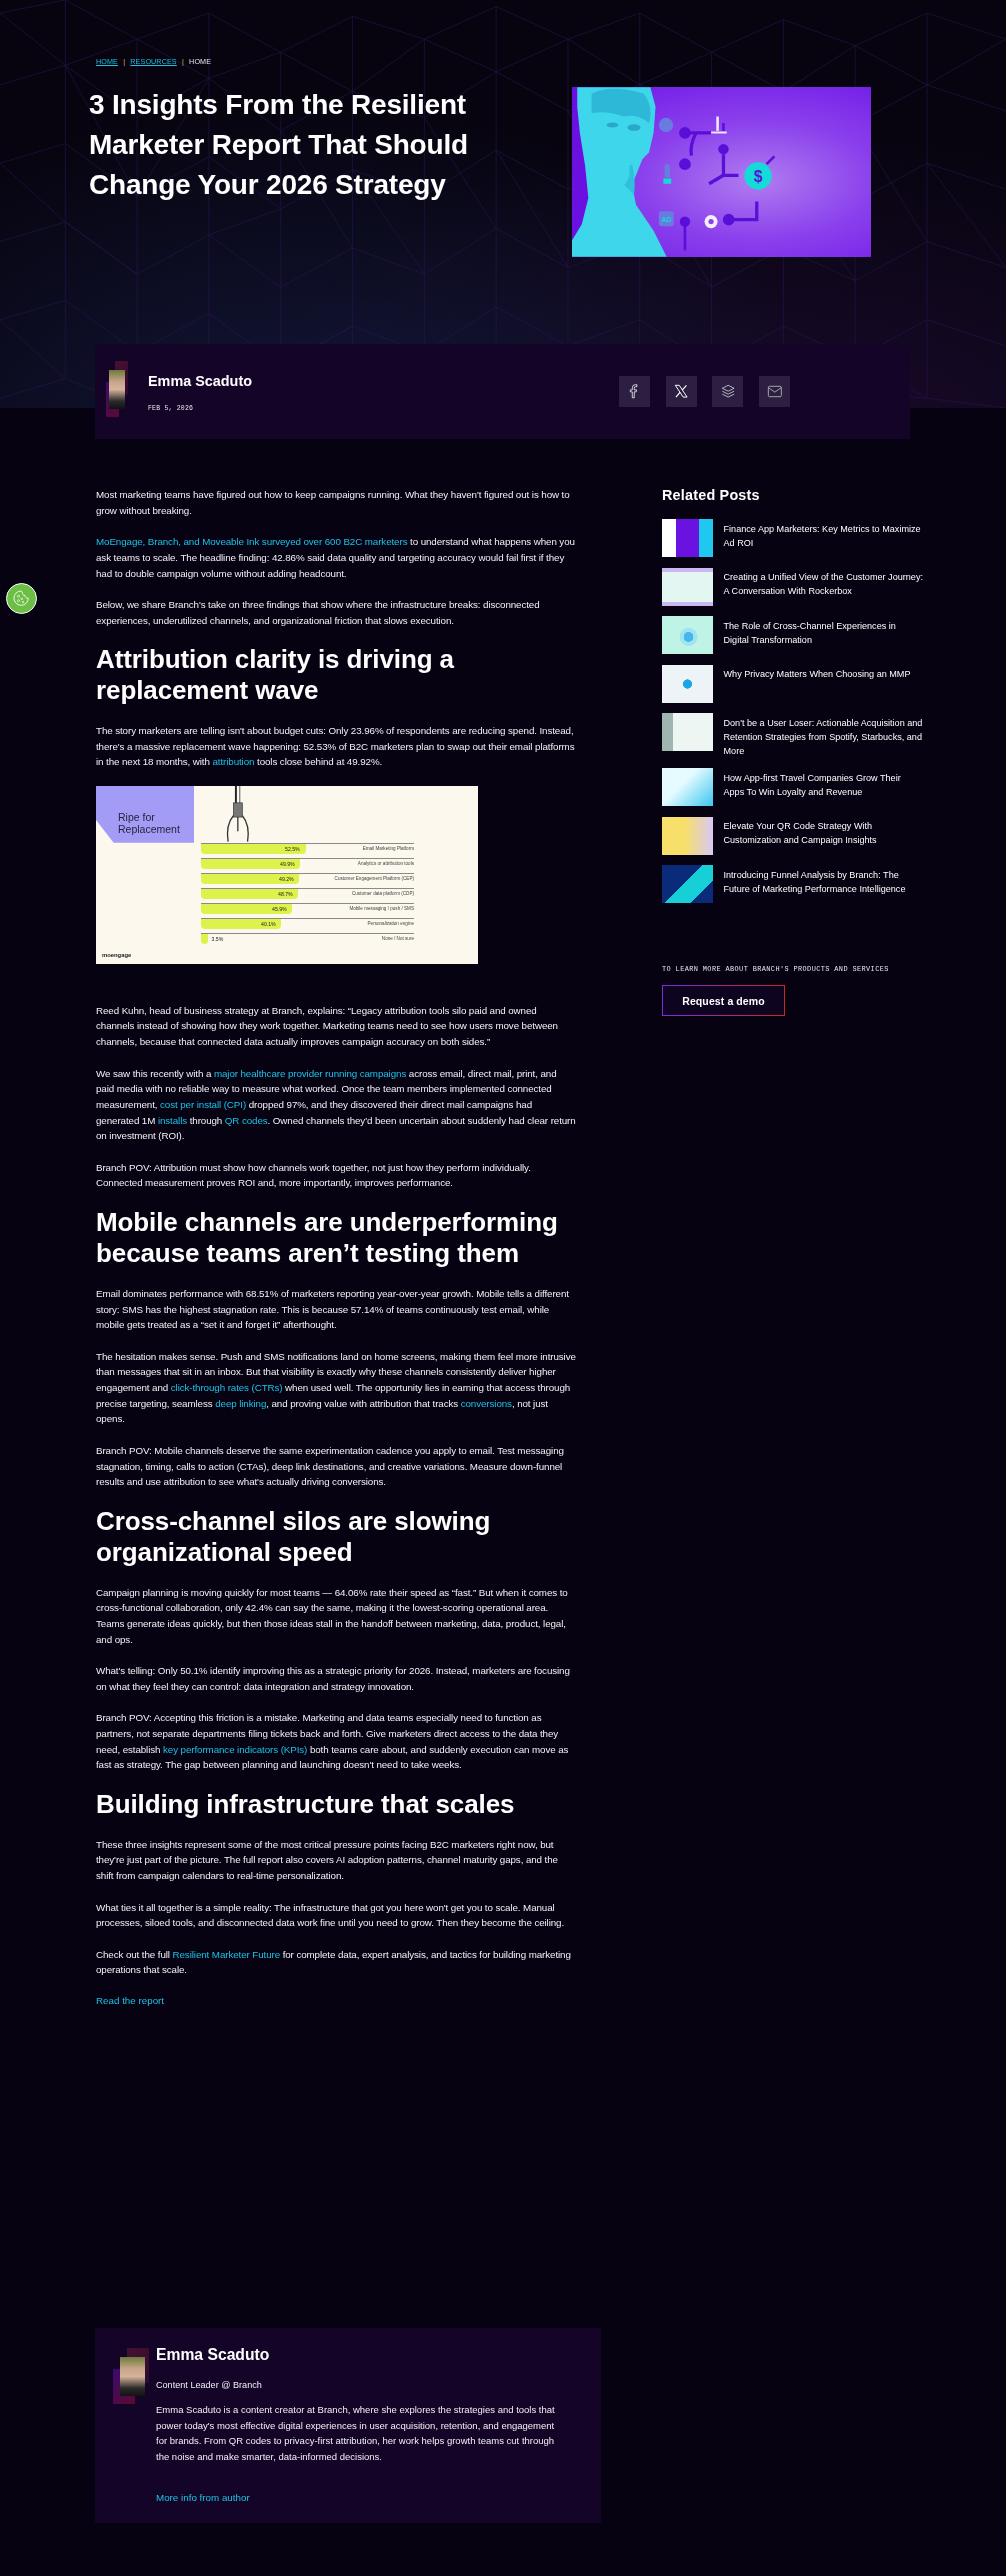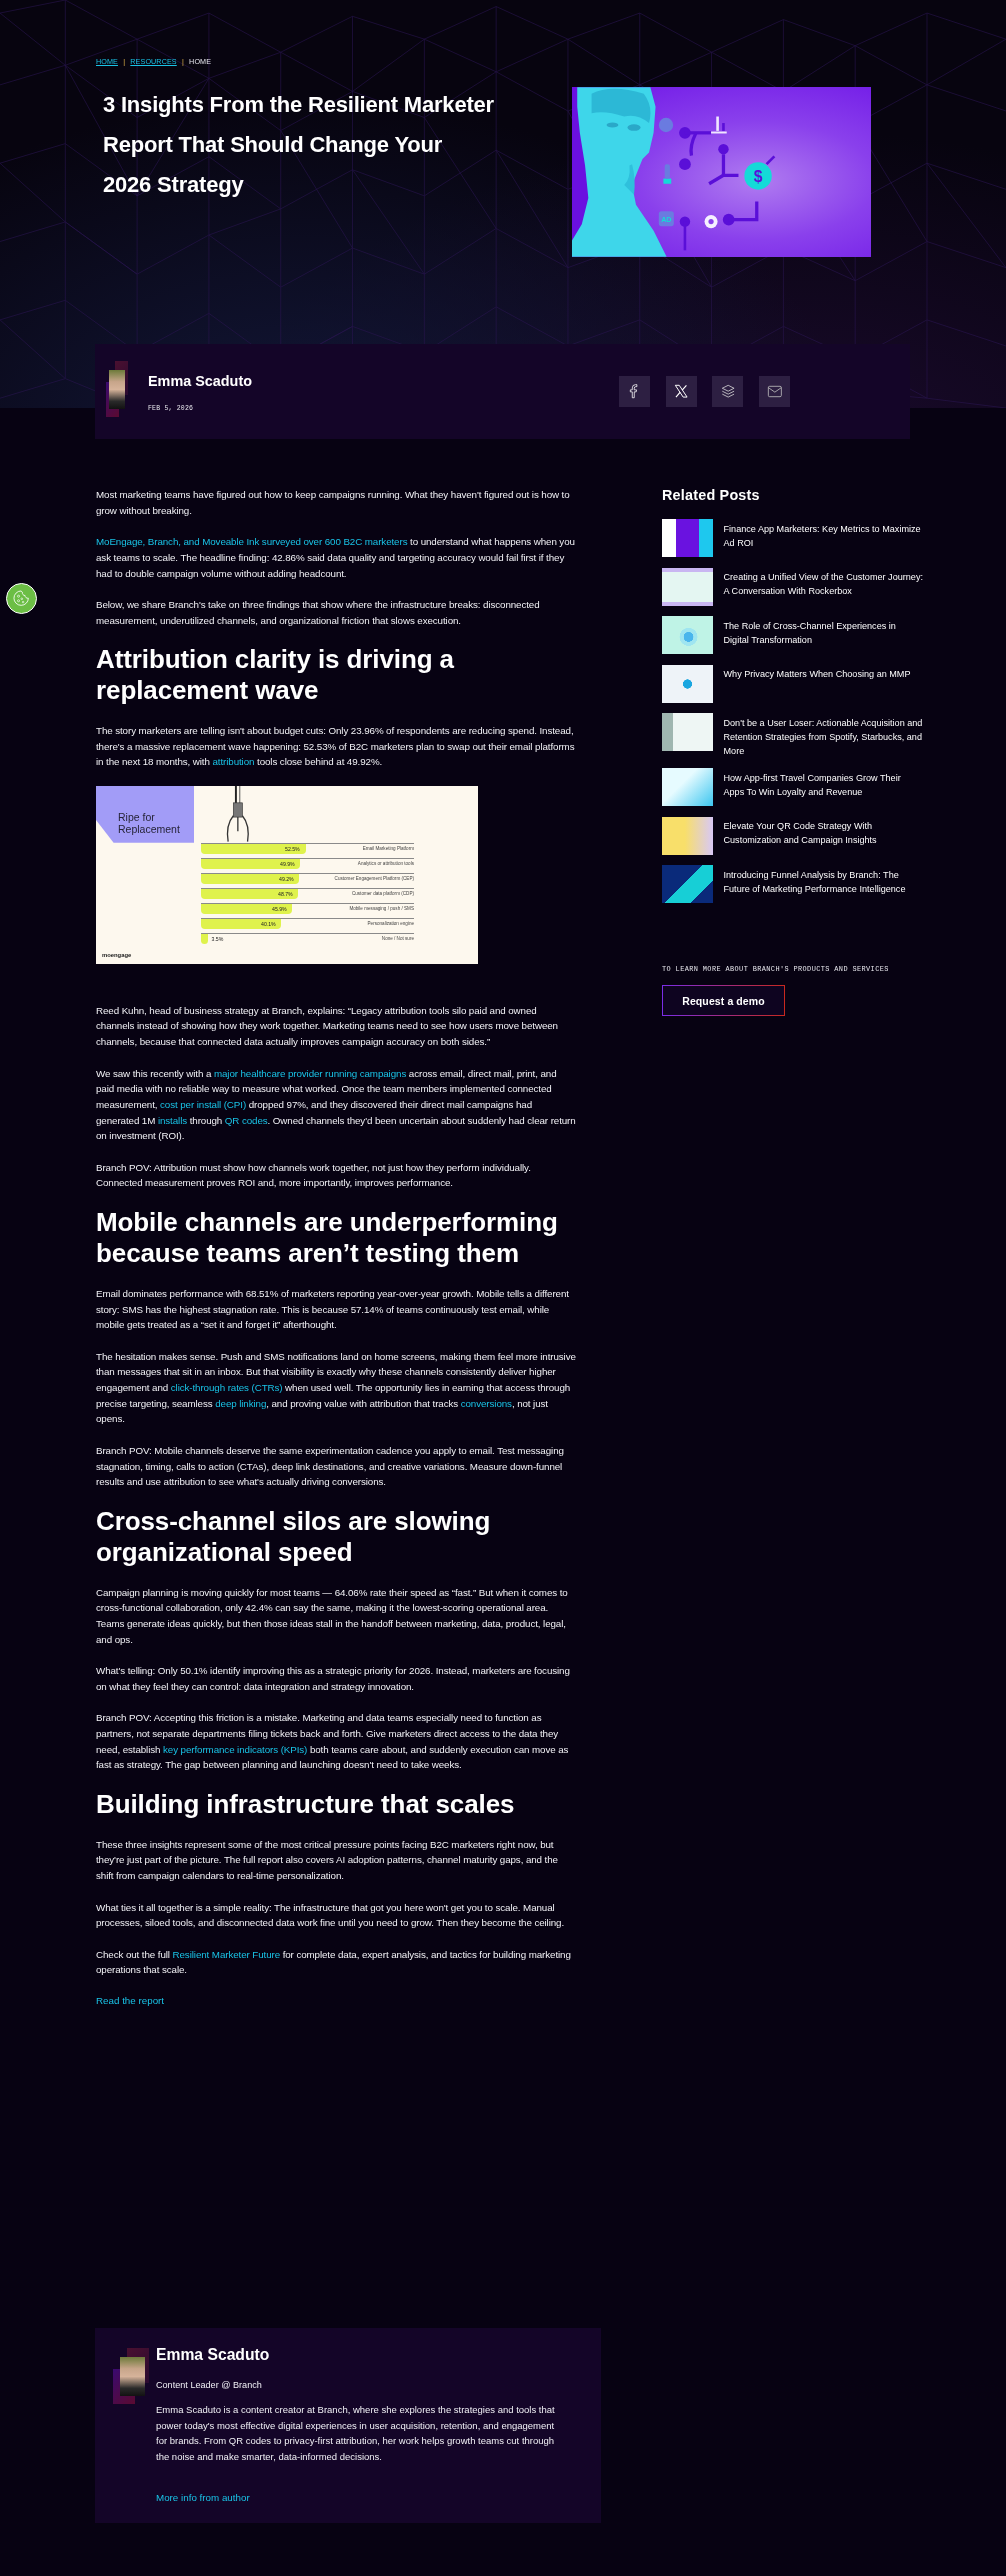--- a/index.html
+++ b/index.html
@@ -11,21 +11,21 @@
   
   .hero { position: absolute; left: 0; top: 0; width: 1006px; height: 408px; overflow: hidden;
           background: radial-gradient(ellipse at 30% 110%, #13183a 0%, rgba(19,24,58,0) 55%),
                       radial-gradient(ellipse at 80% 110%, #1a0a2c 0%, rgba(26,10,44,0) 50%),
                       #07040f; padding-left: 7px; }
   .hero svg.mesh { position: absolute; left: 0; top: 0; }
   .breadcrumb { position: absolute; left: 96px; top: 57px; font-family: "Liberation Sans Narrow", "Liberation Sans", sans-serif; font-size: 7.2px; letter-spacing: 0.1px; display: flex; gap: 5.2px; align-items: center; }
   .breadcrumb a { color: #19c3e6; text-decoration: underline; }
   .breadcrumb .sep { color: #e6b84a; }
   .breadcrumb .current { color: #e8e8f0; }
-  .hero-title { position: absolute; left: 103px; top: 85px; width: 392px; font-size: 22px; line-height: 40px; font-weight: 700; letter-spacing: -0.2px; color: #fff; }
+  .hero-title { position: absolute; left: 89px; top: 85px; width: 392px; font-size: 28px; line-height: 40px; font-weight: 700; letter-spacing: -0.2px; color: #fff; }
   .hero-image { position: absolute; left: 572px; top: 87px; width: 299px; height: 170px; overflow: hidden;
                 background: radial-gradient(ellipse at 62% 55%, #b07cf0 0%, #8a40ec 45%, #6c12e6 100%); }
 
   
   .author-card { position: absolute; left: 95px; top: 344px; width: 815px; height: 95px; background: #140528; }
   .avatar-wrap { position: absolute; left: 10.5px; top: 17px; width: 33px; height: 56px; }
   .avatar-wrap .deco1 { position: absolute; left: 9.1px; top: 0; width: 13.7px; height: 34px; background: linear-gradient(135deg, #4a1030, #2a0a30); }
   .avatar-wrap .deco2 { position: absolute; left: 0; top: 21px; width: 13.7px; height: 35px; background: linear-gradient(135deg, #3a0a70, #5a0a30); }
   .avatar { position: absolute; left: 3.9px; top: 9.1px; width: 15.7px; height: 39px; background: linear-gradient(180deg, #6d7a3a 0%, #c7a58a 30%, #d6b39a 50%, #2a2a2a 80%, #121212 100%); }
   .author-name { position: absolute; left: 53px; top: 29px; font-size: 14.4px; font-weight: 700; color: #fff; }
@@ -196,21 +196,21 @@
     <circle cx="15" cy="15" r="1.3" fill="none" stroke="#fff" stroke-width="1"></circle>
     <circle cx="10" cy="18" r="1.6" fill="none" stroke="#fff" stroke-width="1"></circle>
     <circle cx="17" cy="20" r="1.2" fill="none" stroke="#fff" stroke-width="1"></circle>
   </svg>
 </div>
 
 <main class="article">
   <div id="intro">
       <p>Most marketing teams have figured out how to keep campaigns running. What they haven't figured out is how to grow without breaking.</p>
       <p><a href="#">MoEngage, Branch, and Moveable Ink surveyed over 600 B2C marketers</a> to understand what happens when you ask teams to scale. The headline finding: 42.86% said data quality and targeting accuracy would fail first if they had to double campaign volume without adding headcount.</p>
-      <p>Below, we share Branch's take on three findings that show where the infrastructure breaks: disconnected measurement, underutilized channels, and organizational friction that slows execution.</p>
+      <p>Below, we share Branch's take on three findings that show where the infrastructure breaks: disconnected experiences, underutilized channels, and organizational friction that slows execution.</p>
     </div>
   <div id="sections">
       <h2>Attribution clarity is driving a replacement wave</h2>
       <p>The story marketers are telling isn't about budget cuts: Only 23.96% of respondents are reducing spend. Instead, there's a massive replacement wave happening: 52.53% of B2C marketers plan to swap out their email platforms in the next 18 months, with <a href="#">attribution</a> tools close behind at 49.92%.</p>
   <figure class="chart-figure">
     <div class="tag">
           <span>Ripe for Replacement</span>
         </div>
     <svg class="claw" viewBox="0 0 44 88">
       <line x1="18" y1="0" x2="18" y2="30" stroke="#222" stroke-width="3"></line>

